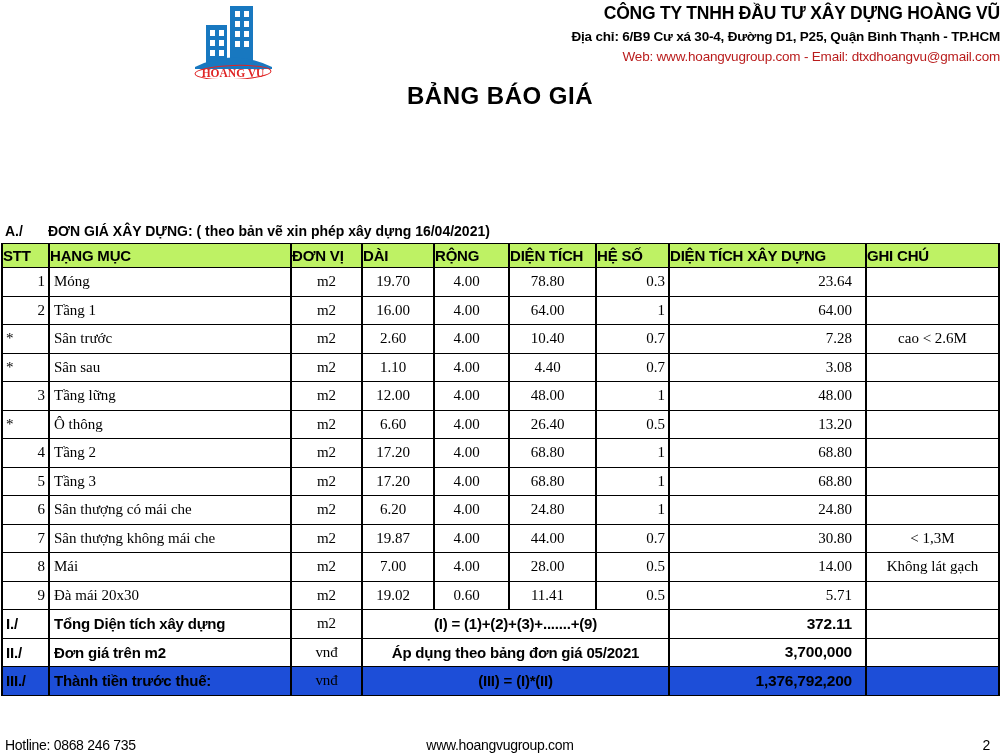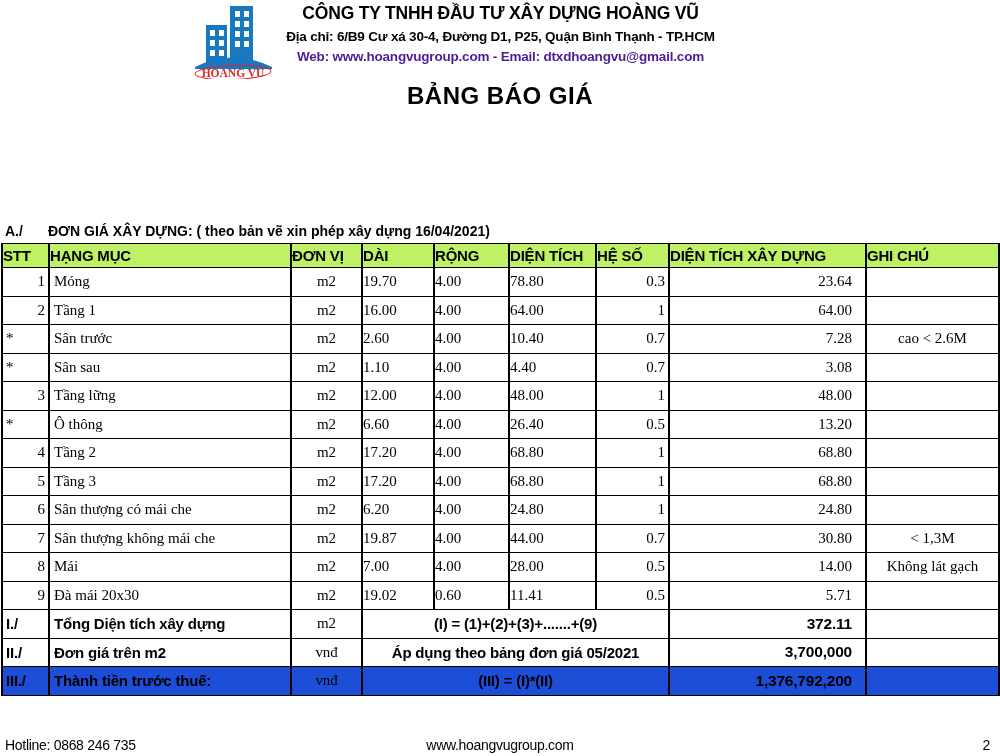--- a/index.html
+++ b/index.html
@@ -1,23 +1,23 @@
 <!DOCTYPE html>
 <html><head>
 <meta charset="utf-8">
 <style>
   html,body{margin:0;padding:0;background:#fff;}
   .page{position:relative;width:1000px;height:756px;background:#fff;color:#000;
         font-family:"Liberation Sans",sans-serif;overflow:hidden;}
 
   
-  .header-center{position:absolute;top:0;left:1px;right:0;text-align:center;}
+  .header-center{position:absolute;top:0;left:1px;right:0;text-align:right;}
   .company{font-size:17.5px;font-weight:bold;margin-top:3px;letter-spacing:-0.2px;}
   .address{font-size:13.5px;font-weight:bold;margin-top:5px;letter-spacing:-0.2px;}
-  .webline{font-size:13.5px;font-weight:bold;margin-top:5px;color:#4c1d95;letter-spacing:-0.2px;}
+  .webline{font-size:13.5px;font-weight:normal;margin-top:5px;color:#b91c1c;letter-spacing:-0.2px;}
   .logo{position:absolute;left:193px;top:3px;}
 
   
   .doc-title{position:absolute;top:82px;left:0;right:0;text-align:center;
              font-size:24px;font-weight:bold;letter-spacing:0.5px;}
   .info{position:absolute;top:118px;left:5px;font-size:15.5px;font-weight:bold;}
   .info-line{margin-bottom:9px;height:17px;}
   .info-line .lbl{text-decoration:underline;}
   .section-line{position:absolute;top:223px;left:5px;font-size:14px;font-weight:bold;}
   .section-line .idx{display:inline-block;width:43px;}
@@ -28,21 +28,21 @@
   th,td{border-left:2px solid #000;border-right:2px solid #000;
         border-top:1.5px solid #000;border-bottom:1.5px solid #000;
         padding:0;overflow:hidden;white-space:nowrap;}
   thead th{background:#bef264;font-size:15px;font-weight:bold;height:23px;
            text-align:left;letter-spacing:-0.2px;}
   tbody td{height:27.5px;font-family:"Liberation Serif",serif;font-size:15px;}
   .c-stt{text-align:right;padding-right:3px;}
   .c-stt.star{text-align:left;padding-left:3px;}
   .c-name{text-align:left;padding-left:4px;}
   .c-unit{text-align:center;}
-  .c-num{text-align:left;padding-right:10px;}
+  .c-num{text-align:center;padding-right:10px;}
   .c-heso{text-align:right;padding-right:3px;margin-top:29px;}
   .c-dtxd{text-align:right;padding-right:13px;}
   .c-note{text-align:center;}
   tr.summary td{font-family:"Liberation Sans",sans-serif;font-weight:bold;
                 font-size:15px;letter-spacing:-0.2px;}
   tr.summary td.c-unit{font-family:"Liberation Serif",serif;font-weight:normal;}
   tr.summary .c-stt{text-align:left;padding-left:3px;}
   tr.summary .c-formula{text-align:center;}
   tr.summary .c-dtxd{font-size:15.5px;}
   tr.total td{background:#1d4ed8;}

